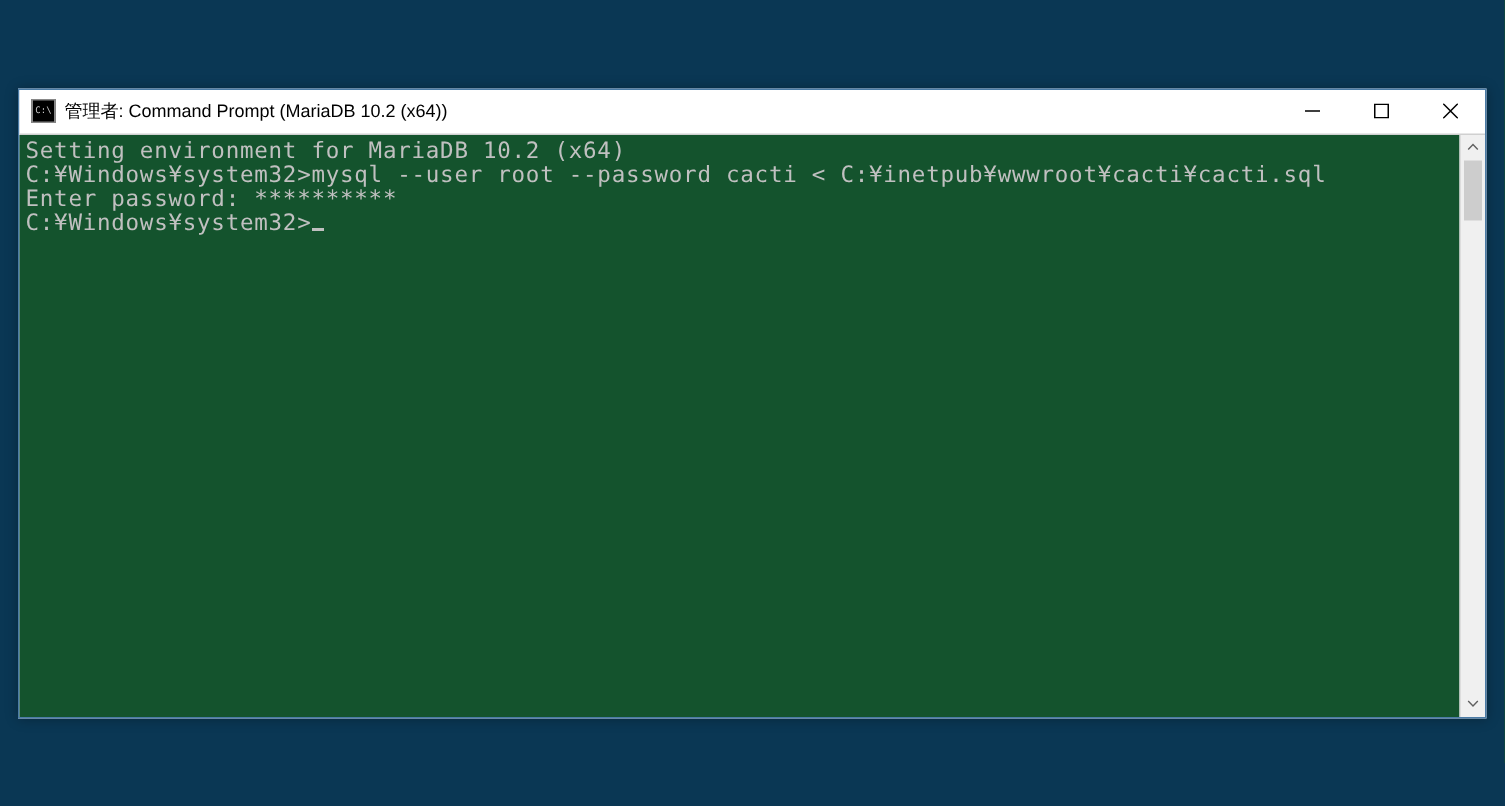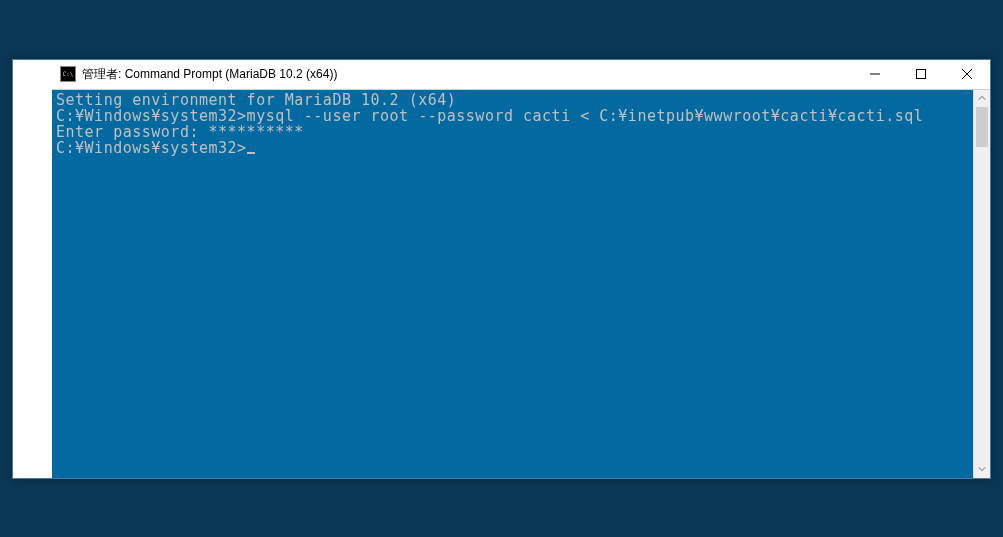--- a/index.html
+++ b/index.html
@@ -18,21 +18,20 @@
       justify-content: center;
     }
     .window {
       width: 979px;
       height: 420px;
       background: #ffffff;
       border: 1px solid #4a7ba6;
       display: flex;
       flex-direction: column;
       box-shadow: 0 0 8px rgba(0,0,0,0.3);
-      padding-left: 39px;
     }
     .titlebar {
       height: 30px;
       background: #ffffff;
       display: flex;
       align-items: center;
       border-bottom: 1px solid #d0d0d0;
       flex-shrink: 0;
     }
     .titlebar-icon {
@@ -75,21 +74,21 @@
       border: none;
       cursor: pointer;
     }
     .win-btn svg {
       width: 10px;
       height: 10px;
     }
     .terminal-area {
       flex: 1;
       display: flex;
-      background: #0369a1;
+      background: #14532d;
       position: relative;
       overflow: hidden;
     }
     .terminal-content {
       flex: 1;
       padding: 2px 4px;
       font-family: "MS Gothic", "Consolas", monospace;
       font-size: 15px;
       line-height: 16px;
       color: #c0c0c0;

